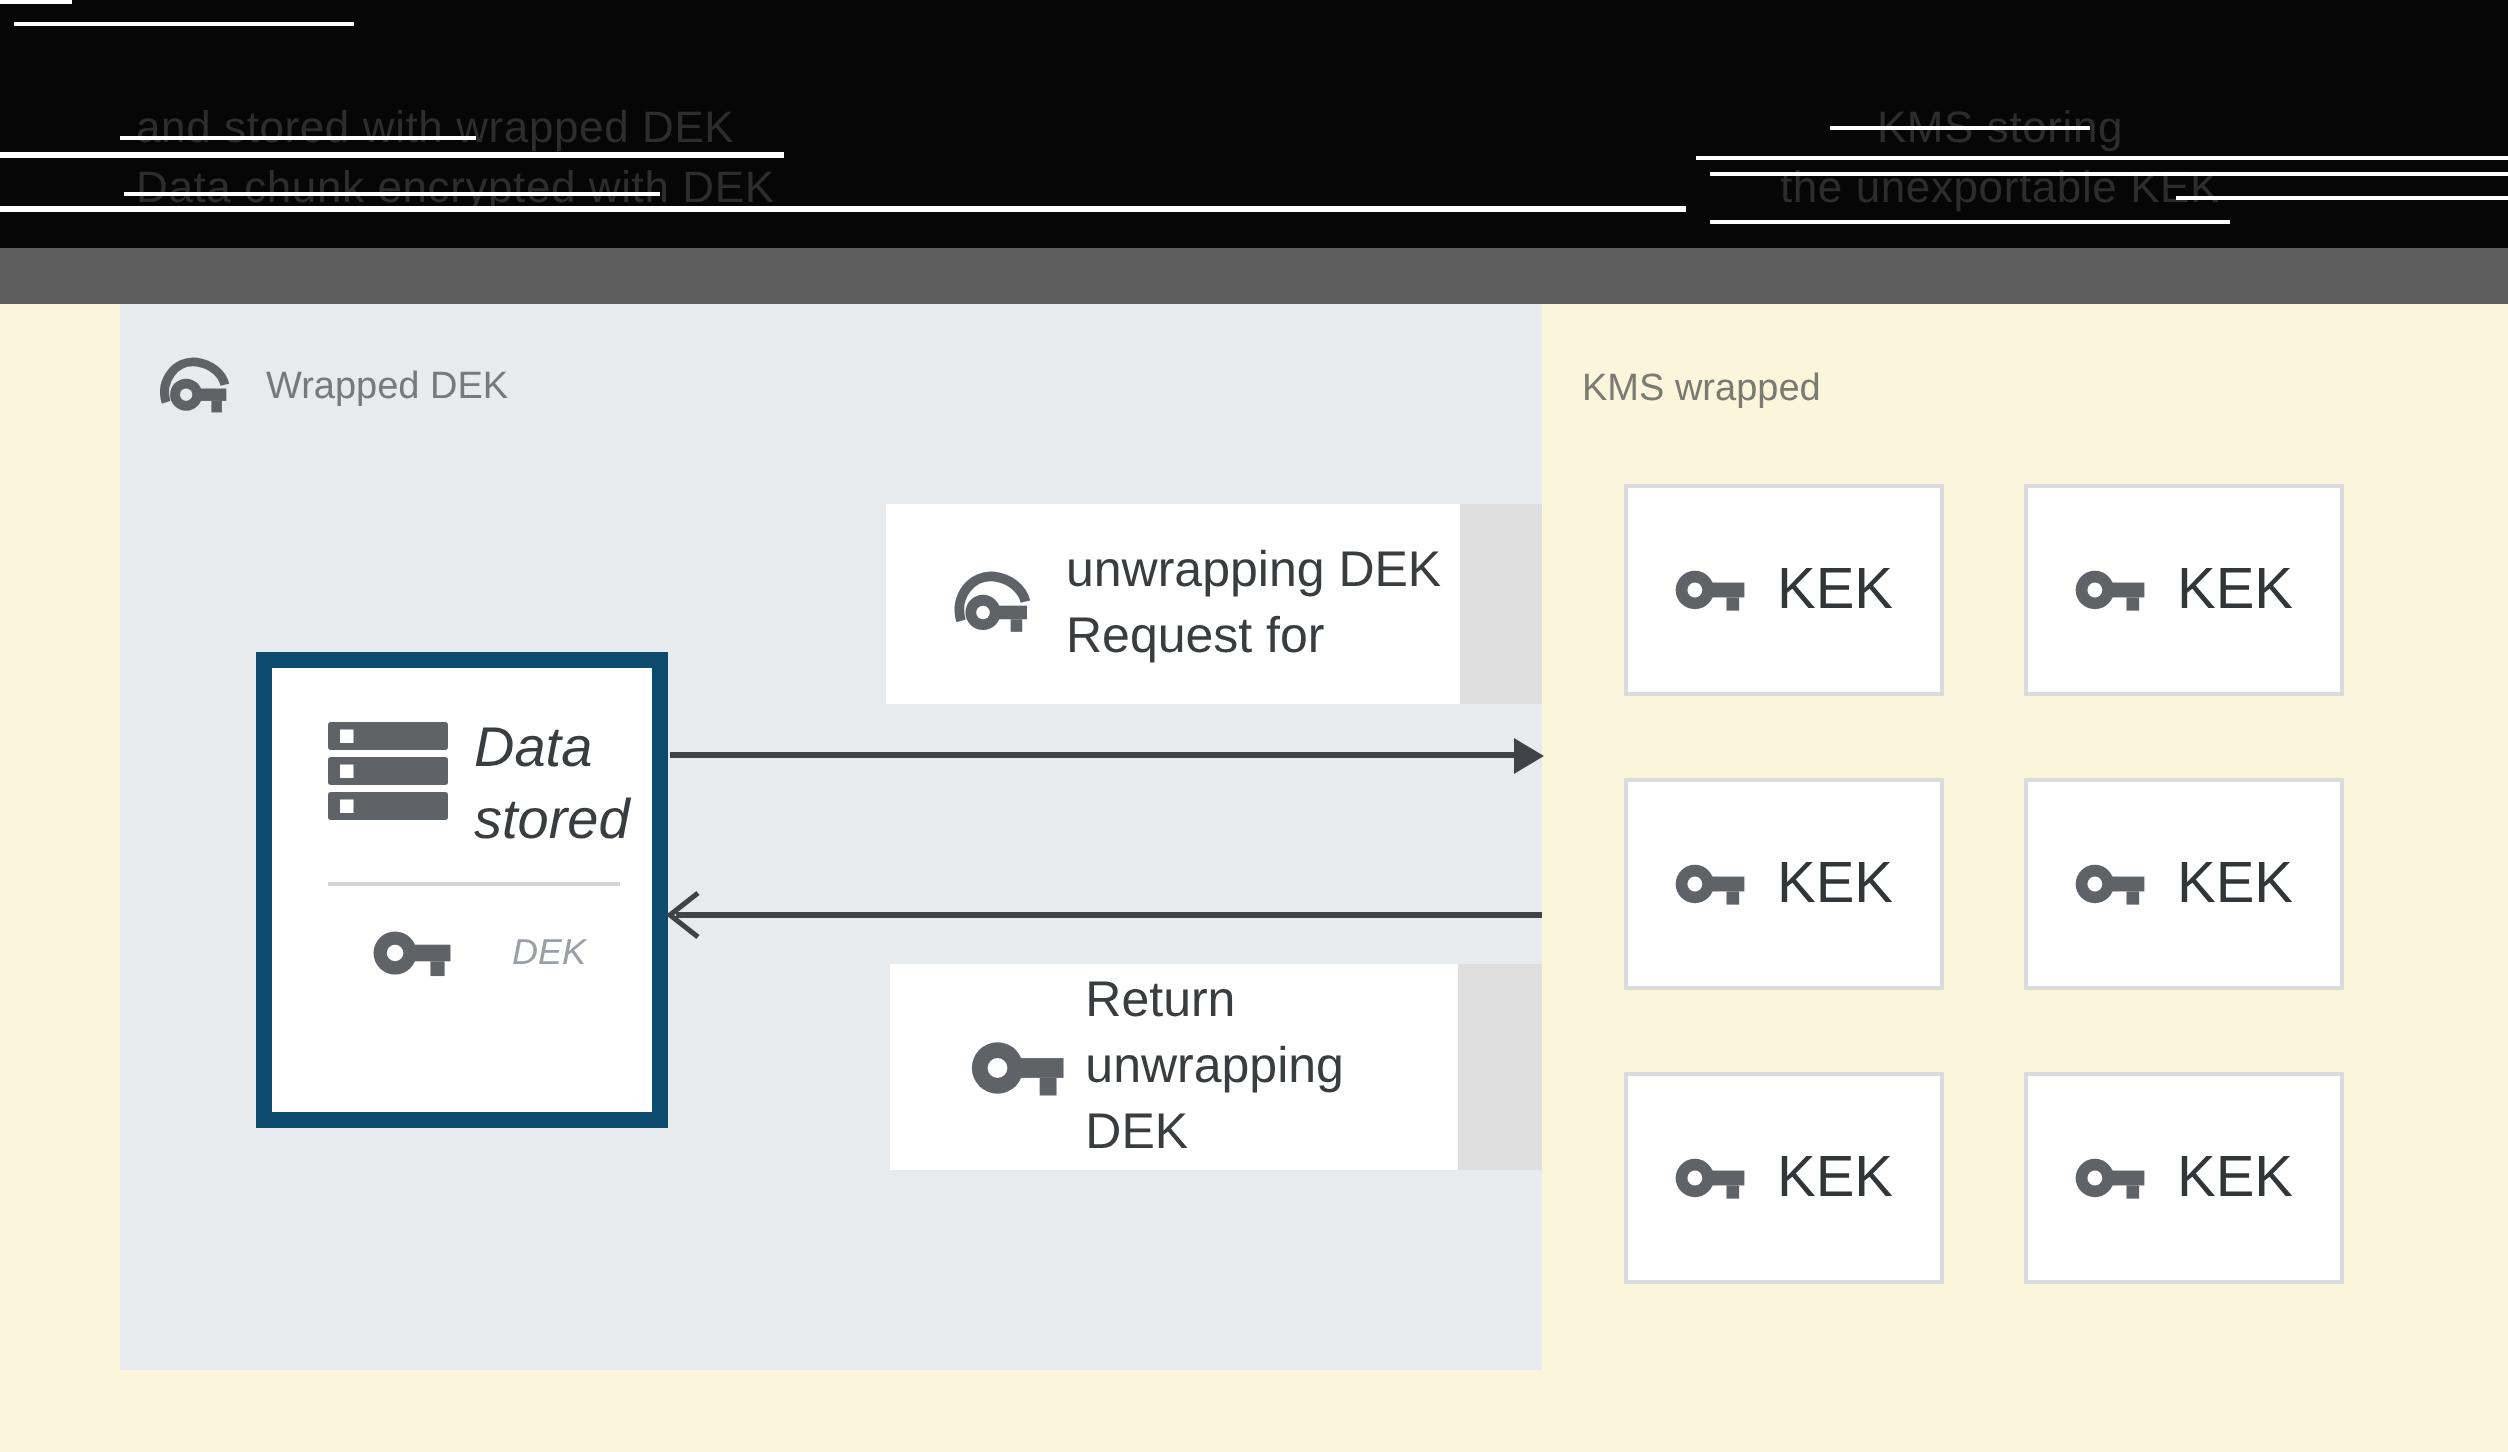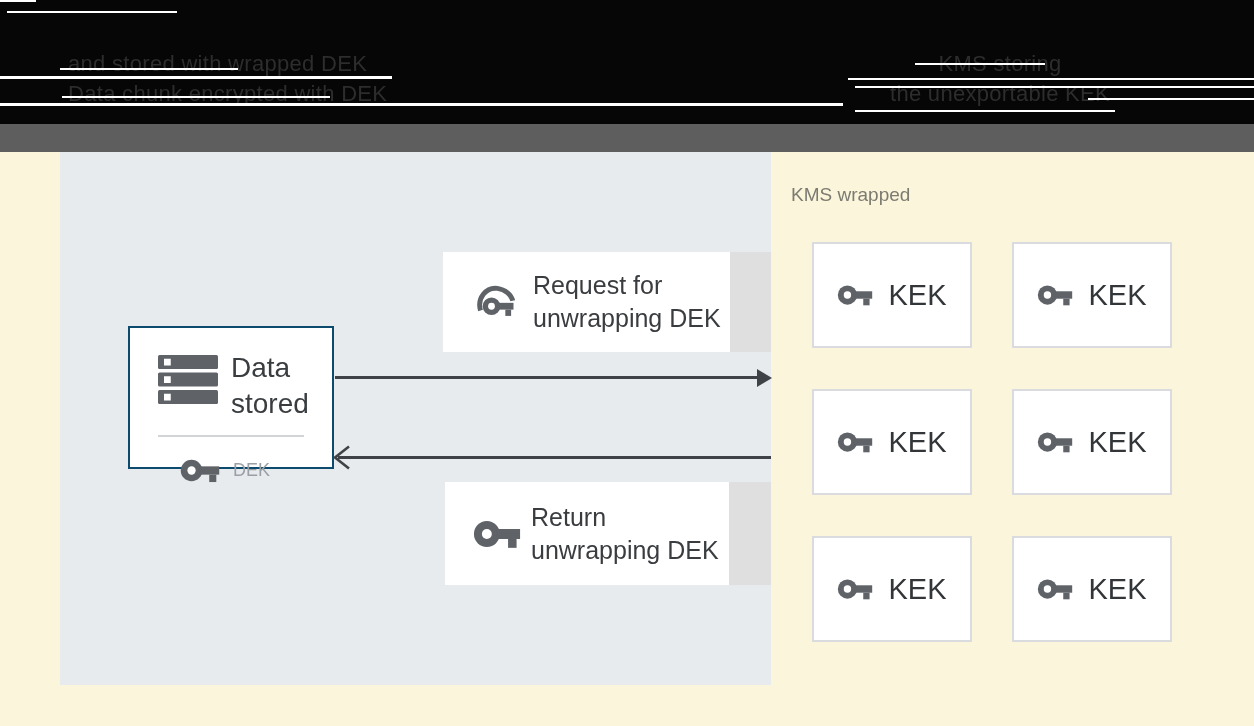--- a/index.html
+++ b/index.html
@@ -16,29 +16,29 @@
   .glitch{position:absolute;background:#ffffff;}
   .band{position:absolute;left:0;top:124px;width:1254px;height:28px;background:#5e5e5e;}
   
   .canvas{position:absolute;left:0;top:152px;width:1254px;height:574px;background:#fbf5dc;}
   .panel{position:absolute;left:60px;top:152px;width:711px;height:533px;background:#e8ebee;}
   .panel-label{position:absolute;left:78px;top:178px;display:flex;align-items:center;gap:13px;}
   .panel-label span{color:#77797c;font-size:19px;line-height:30px;}
   .kms-label{position:absolute;left:791px;top:184px;color:#7b7b71;font-size:19px;}
   
   .card{position:absolute;background:#ffffff;box-sizing:border-box;}
-  .datachunk{left:128px;top:326px;width:206px;height:143px;border:2px solid #0c4a6e;}
+  .datachunk{left:128px;top:326px;width:206px;height:238px;border:8px solid #0c4a6e;font-style:italic;}
   .dc-icon{position:absolute;left:28px;top:27px;}
   .dc-title{position:absolute;left:101px;top:22px;color:#3a3d40;font-size:28px;line-height:36px;}
   .dc-divider{position:absolute;left:28px;top:107px;width:146px;height:2px;background:#d2d5d8;}
-  .dc-dek{position:absolute;left:50px;top:130px;display:flex;align-items:center;gap:13px;}
+  .dc-dek{position:absolute;left:50px;top:130px;display:flex;align-items:center;gap:30px;}
   .dc-dek span{color:#9aa0a6;font-size:18px;}
   .msgcard{display:flex;align-items:center;}
   .request{left:443px;top:252px;width:287px;height:100px;padding-left:32px;gap:12px;}
-  .return{left:445px;top:482px;width:284px;height:103px;padding-left:28px;gap:10px;}
+  .return{left:445px;top:482px;width:284px;height:103px;padding-left:40px;gap:10px;}
   .msgcard .txt{color:#3a3d40;font-size:25px;line-height:33px;}
   .graystrip{position:absolute;background:#dfdfdf;}
   .strip-req{left:730px;top:252px;width:41px;height:100px;}
   .strip-ret{left:729px;top:482px;width:42px;height:103px;}
   
   .arrow-line{position:absolute;height:3px;background:#3f4347;}
   .arr-right-line{left:335px;top:376px;width:424px;}
   .arr-right-head{position:absolute;left:757px;top:369px;width:0;height:0;
     border-top:9px solid transparent;border-bottom:9px solid transparent;border-left:15px solid #3f4347;}
   .arr-left-line{left:338px;top:456px;width:433px;}
@@ -78,20 +78,32 @@
     <div class="glitch" style="left:0;top:103px;width:843px;height:3px"></div>
     <div class="glitch" style="left:855px;top:110px;width:260px;height:2px"></div>
   </div>
 
   <div class="band"></div>
 
   <div class="canvas"></div>
 
   <div class="panel"></div>
 
+  <div class="panel-label">
+    <svg class="ico" width="42" height="31" viewBox="0 0 30 22">
+      <path d="M3.6 16.5 C1.2 8.5, 7.2 1.2, 14.6 2.1 C19.6 2.8, 23.6 6.0, 24.6 10.2" fill="none" stroke="#5f6368" stroke-width="3.2"></path>
+      <g fill="#5f6368" transform="translate(4.2,7.2) scale(0.82)">
+        <circle cx="8" cy="8" r="7"></circle>
+        <circle cx="8" cy="8" r="2.7" fill="#e8ebee"></circle>
+        <rect x="13" y="5.3" width="12.5" height="5.4"></rect>
+        <rect x="19" y="10.7" width="4.6" height="5"></rect>
+      </g>
+    </svg>
+    <span>Wrapped DEK</span>
+  </div>
 
   <div class="card datachunk">
     <svg class="ico dc-icon" width="60" height="50" viewBox="0 0 24 20">
       <g fill="#5f6368">
         <rect x="0" y="0" width="24" height="5.6" rx="0.6"></rect>
         <rect x="0" y="7" width="24" height="5.6" rx="0.6"></rect>
         <rect x="0" y="14" width="24" height="5.6" rx="0.6"></rect>
       </g>
       <g fill="#ffffff">
         <rect x="2.4" y="1.5" width="2.7" height="2.7"></rect>
@@ -122,22 +134,22 @@
     <svg class="ico" width="46" height="34" viewBox="0 0 30 22">
       <path d="M3.6 16.5 C1.2 8.5, 7.2 1.2, 14.6 2.1 C19.6 2.8, 23.6 6.0, 24.6 10.2" fill="none" stroke="#5f6368" stroke-width="3.2"></path>
       <g fill="#5f6368" transform="translate(4.2,7.2) scale(0.82)">
         <circle cx="8" cy="8" r="7"></circle>
         <circle cx="8" cy="8" r="2.7" fill="#ffffff"></circle>
         <rect x="13" y="5.3" width="12.5" height="5.4"></rect>
         <rect x="19" y="10.7" width="4.6" height="5"></rect>
       </g>
     </svg>
     <div class="txt">
+      <div>unwrapping DEK</div>
       <div>Request for</div>
-      <div>unwrapping DEK</div>
     </div>
   </div>
 
   <div class="graystrip strip-ret"></div>
   <div class="card msgcard return">
     <svg class="ico" width="48" height="30" viewBox="0 0 26 16">
       <g fill="#5f6368">
         <circle cx="7.5" cy="8" r="7"></circle>
         <circle cx="7.5" cy="8" r="2.7" fill="#ffffff"></circle>
         <rect x="12.5" y="5.3" width="13" height="5.4"></rect>

